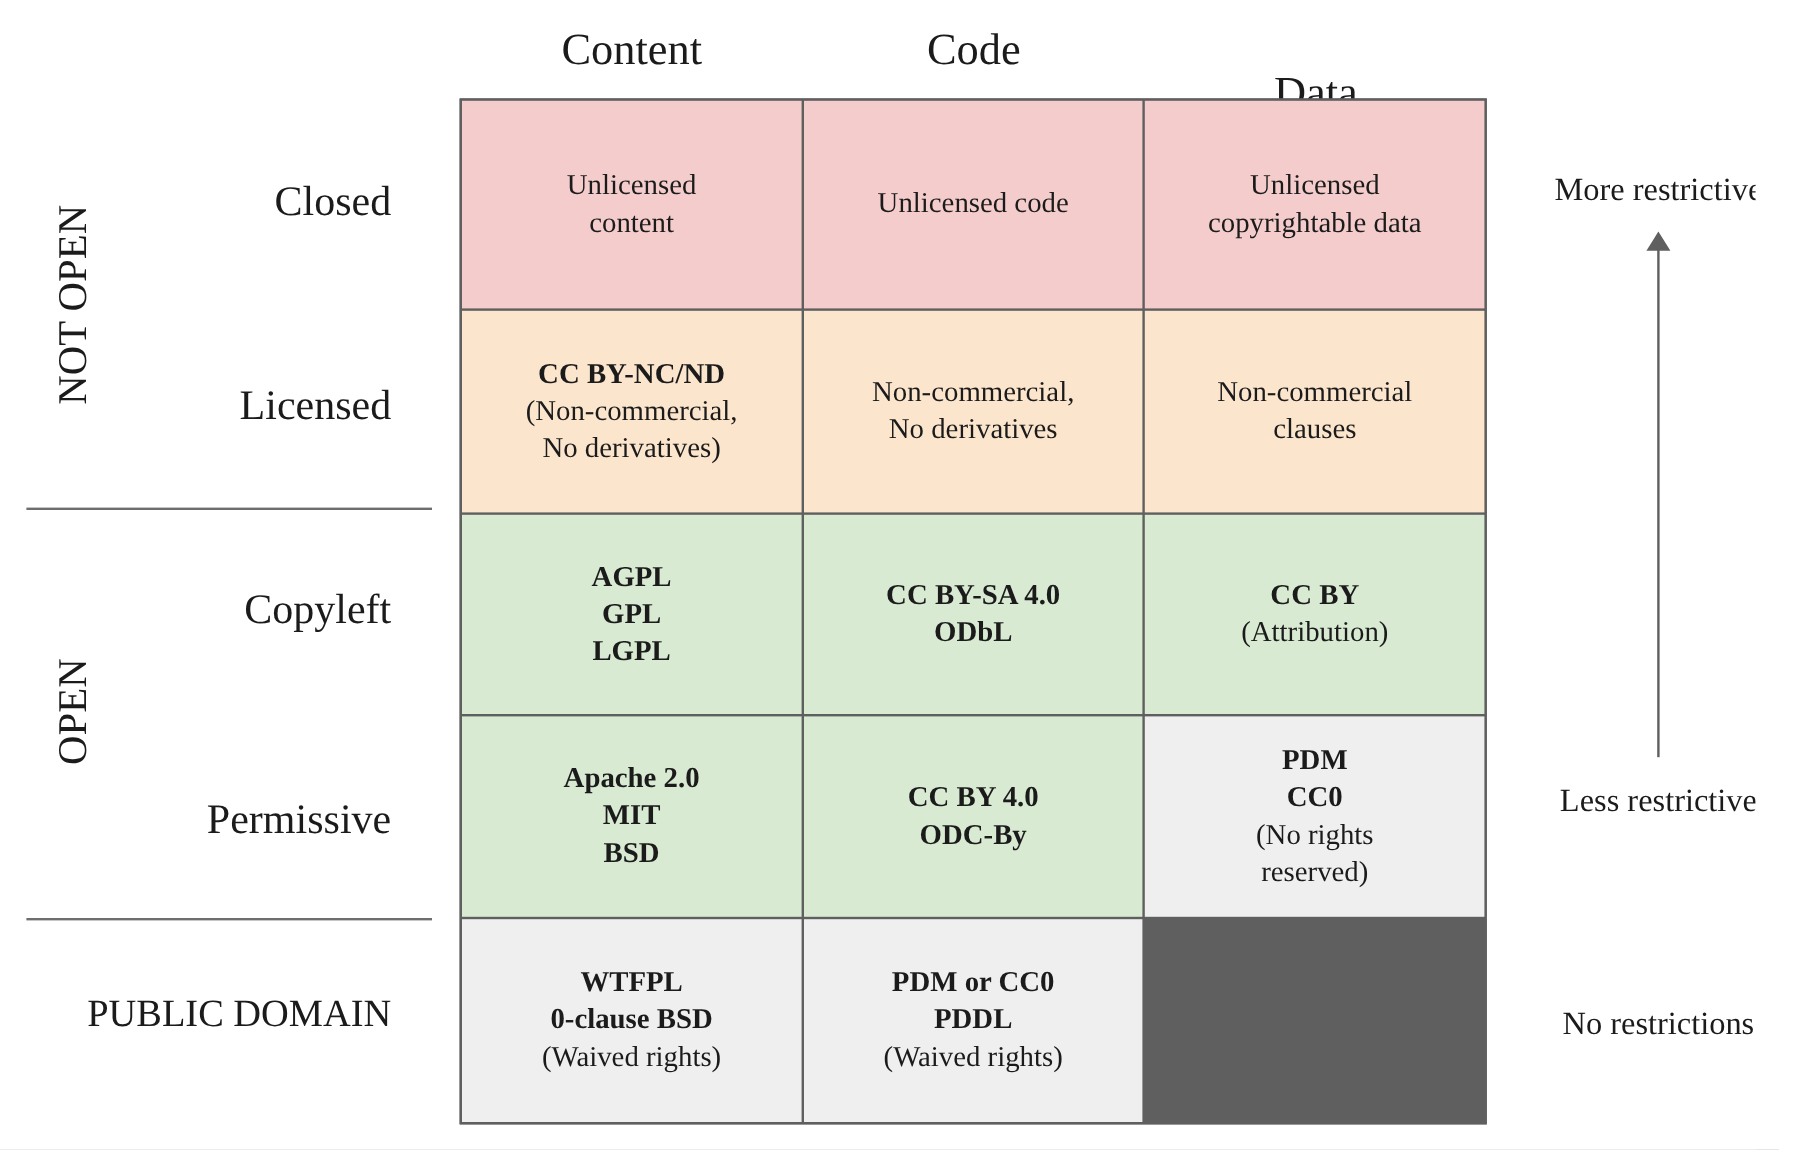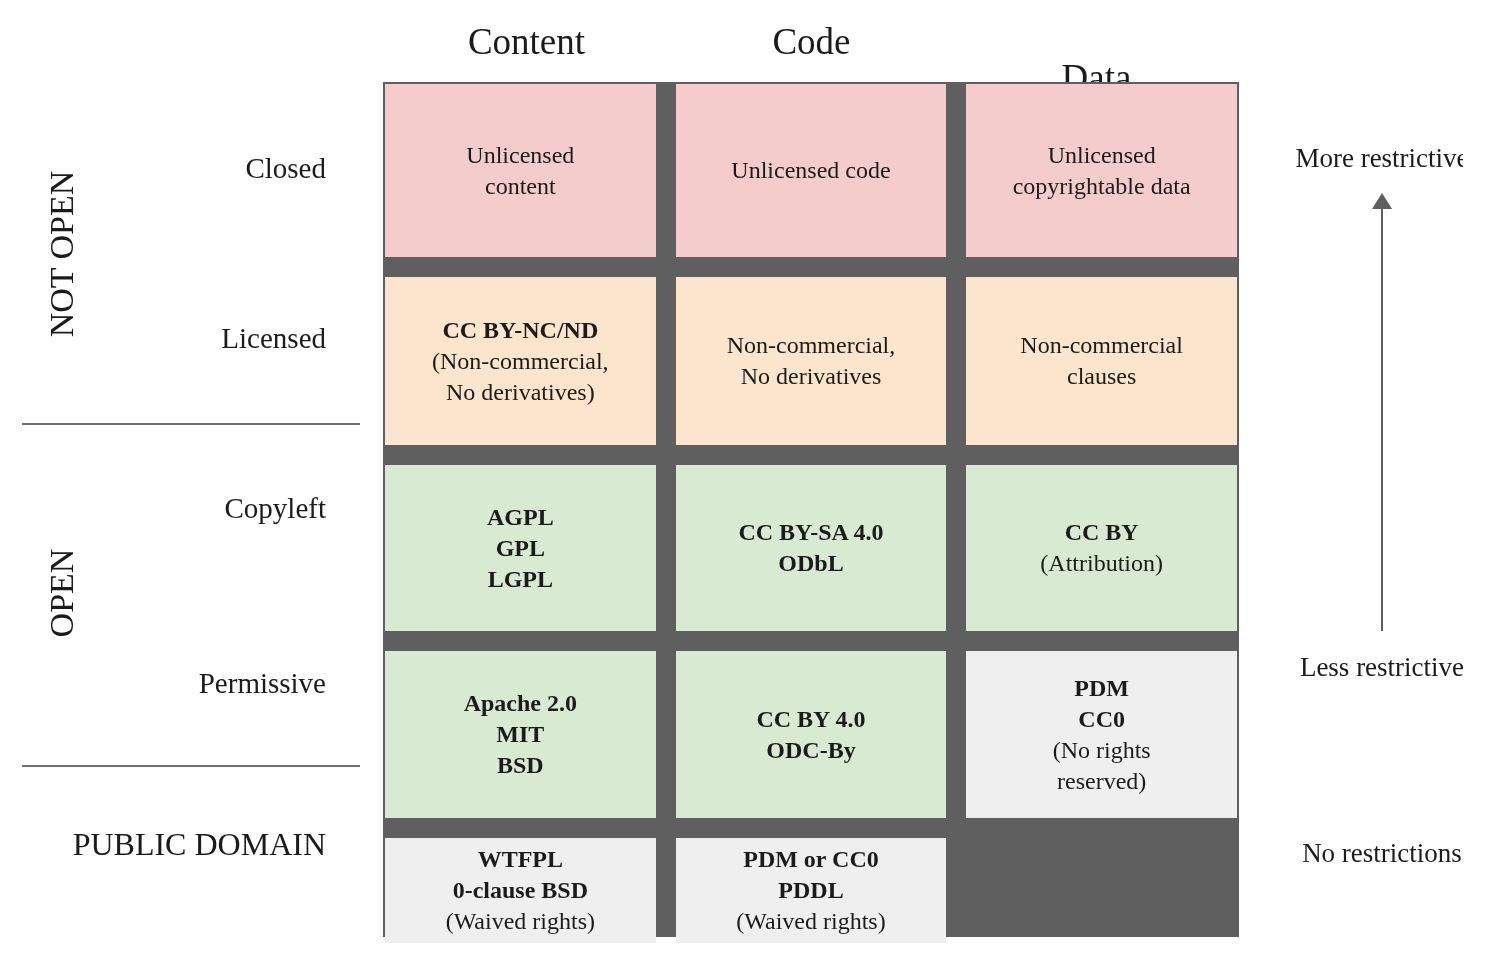--- a/index.html
+++ b/index.html
@@ -10,41 +10,41 @@
 
   
   .col-header { position:absolute; top:20px; width:285px; text-align:center; font-size:37px; }
   .ch-0 { left:384px; } .ch-1 { left:669px; } .ch-2 { left:954px;margin-top:36px; }
 
   
   .grid {
     position:absolute; left:383px; top:82px; width:856px; height:855px;
     display:grid; grid-template-columns:1fr 1fr 1fr;
     grid-template-rows:173px 168px 166px 167px 1fr;
-    gap:20px; background:#5f5f5f; border:2px solid #5f5f5f; box-sizing:border-box;
+    gap:2px; background:#5f5f5f; border:2px solid #5f5f5f; box-sizing:border-box;
   }
   .cell {
     display:flex; flex-direction:column; justify-content:center; align-items:center;
     text-align:center; font-size:24px; line-height:31px; padding:6px; box-sizing:border-box;
   }
   .bg-closed   { background:#f4cccc; }
   .bg-licensed { background:#fce5cd; }
   .bg-open     { background:#d9ead3; }
   .bg-pd       { background:#efefef; }
   .line.b { font-weight:bold; }
 
   
   .vlabel {
     position:absolute; width:340px; height:44px; line-height:44px; text-align:center;
     font-size:34px; transform:rotate(-90deg);
   }
   .vl-notopen { left:-108px; top:232px; }
   .vl-open    { left:-108px; top:571px; }
 
-  .rowlabel { position:absolute; left:0; width:326px; text-align:right; font-size:29px; line-height:42px; }
+  .rowlabel { position:absolute; left:0; width:326px; text-align:right; font-size:35px; line-height:42px; }
   .rl-closed     { top:147px; }
   .rl-licensed   { top:317px; }
   .rl-copyleft   { top:487px; }
   .rl-permissive { top:662px; }
   .rl-pd         { top:823px; font-size:32px; }
 
   .divider { position:absolute; left:22px; width:338px; height:2px; background:#6e6e6e; }
   .d1 { top:423px; } .d2 { top:765px; }
 
   

